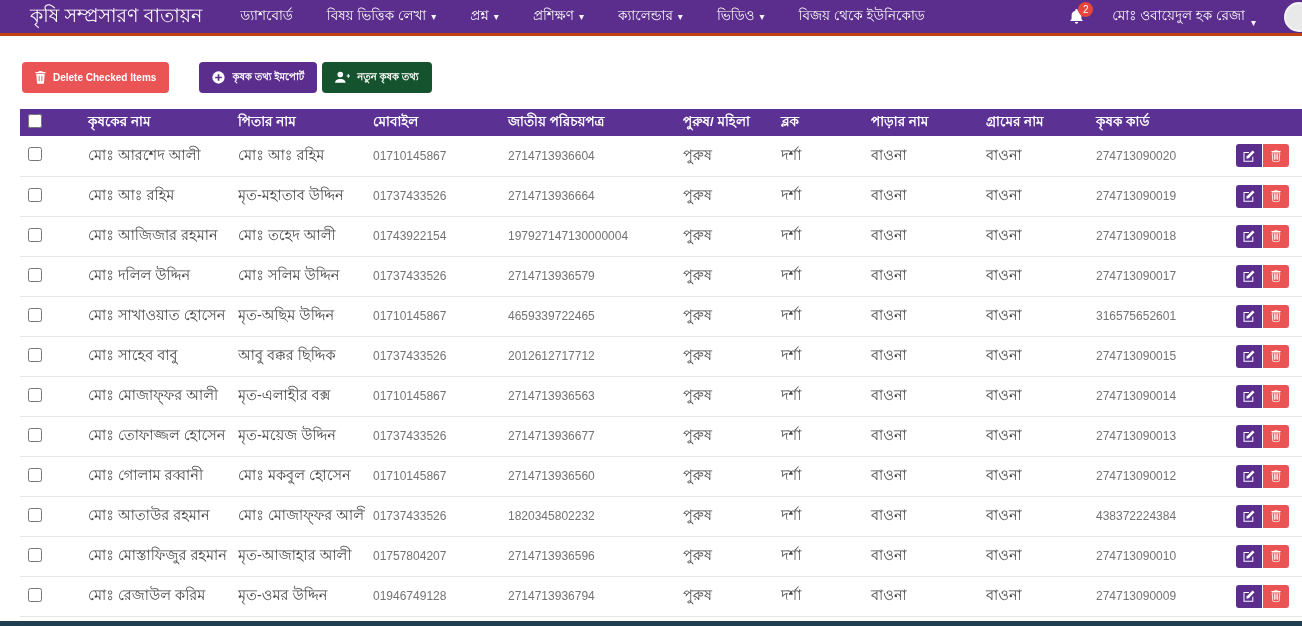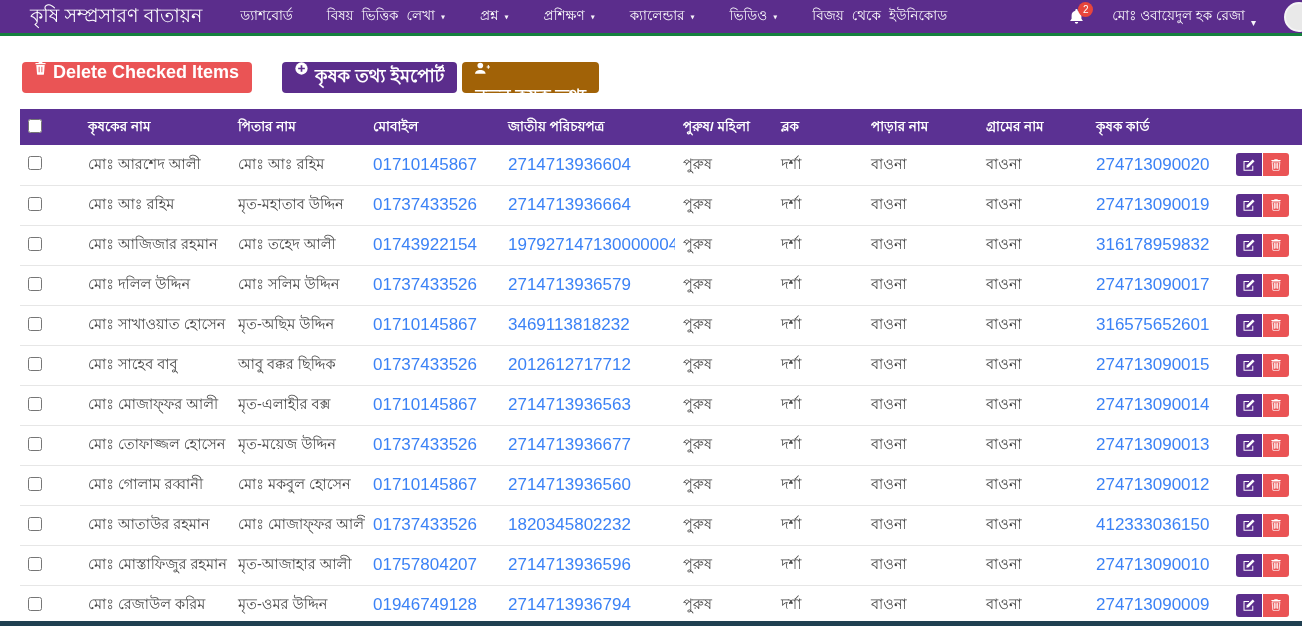--- a/index.html
+++ b/index.html
@@ -3,25 +3,25 @@
 <meta charset="utf-8">
 <style>
   * { margin:0; padding:0; box-sizing:border-box; }
   html,body { width:1302px; height:626px; overflow:hidden; }
   body {
     font-family:"Liberation Sans","DejaVu Sans",sans-serif;
     background:#fff; color:#333; position:relative;
   }
   
   .navbar {
-    height:36px; background:#5b2d8c; border-bottom:3px solid #15803d;
+    height:36px; background:#5b2d8c; border-bottom:3px solid #c2410c;
     display:flex; align-items:center; color:#fff; padding-left:30px;
   }
   .brand { font-size:19px; margin-right:38px; white-space:nowrap; cursor:pointer; }
-  .nav-items { display:flex; align-items:center; gap:34px; font-size:13.5px;font-family:Liberation Mono, monospace; }
+  .nav-items { display:flex; align-items:center; gap:34px; font-size:13.5px; }
   .nav-item { display:flex; align-items:center; gap:5px; white-space:nowrap; cursor:pointer; }
   .caret { font-size:10px; opacity:.95; }
   .nav-right { margin-left:auto; display:flex; align-items:center; gap:28px; }
   .bell-wrap { position:relative; cursor:pointer; }
   .badge {
     position:absolute; top:-7px; right:-9px; background:#e8453c; color:#fff;
     font-size:10px; min-width:15px; height:15px; border-radius:8px;
     display:flex; align-items:center; justify-content:center; padding:0 3px;
   }
   .user-menu { display:flex; align-items:flex-end; gap:6px; font-size:13.5px; cursor:pointer; white-space:nowrap; }
@@ -31,38 +31,38 @@
   }
   
   .page-head {
     display:flex; align-items:center; justify-content:space-between;
     padding:26px 50px 16px 22px;
   }
   .page-title { font-size:25px; font-weight:400; color:#3a3a3a; }
   .actions { display:flex; align-items:center; gap:30px; }
   .actions-sub { display:flex; align-items:center; gap:5px; }
   .btn {
-    border:none; color:#fff; font-size:18px; font-weight:bold; height:31px;
-    padding:0 13px; border-radius:4px; display:inline-flex; 
+    border:none; color:#fff; font-size:10px; font-weight:bold; height:31px;
+    padding:0 13px; border-radius:4px; display:inline-flex; align-items:center;
     gap:7px; cursor:pointer; font-family:inherit;
   }
   .btn-red    { background:#ea5455; }
   .btn-purple { background:#5b2d8c; }
-  .btn-green  { background:#a16207;flex-direction:column; }
+  .btn-green  { background:#14532d; }
   
   table { border-collapse:collapse; margin-left:20px; width:1282px; table-layout:fixed; }
   thead th {
     background:#5b3193; color:#fff; font-size:13.5px; font-weight:bold;
-    text-align:left; height:36px; padding:0 8px; white-space:nowrap;
+    text-align:left; height:27px; padding:0 8px; white-space:nowrap;
   }
   tbody td {
     height:40px; border-bottom:1px solid #e6e6e6; padding:0 8px;
     font-size:14.5px; color:#464646; white-space:nowrap; overflow:hidden;
   }
-  td.num { color:#3b82f6; font-size:17px; }
+  td.num { color:#737373; font-size:12px; }
   .col-chk{width:60px;} .col-name{width:150px;} .col-father{width:135px;}
   .col-mob{width:135px;} .col-nid{width:175px;} .col-gen{width:98px;}
   .col-blk{width:90px;} .col-para{width:115px;} .col-vil{width:110px;}
   .col-card{width:140px;} .col-act{width:74px;}
   input[type=checkbox]{ width:14px; height:14px; accent-color:#b9b9c5; cursor:pointer; }
   .btn-group { display:inline-flex; }
   .row-btn {
     width:26px; height:23px; border:none; display:inline-flex; align-items:center;
     justify-content:center; cursor:pointer; color:#fff;
   }
@@ -267,21 +267,21 @@
       <input type="checkbox" style="">
     </td>
     <td>মোঃ আজিজার রহমান</td>
     <td>মোঃ তহেদ আলী</td>
     <td class="num">01743922154</td>
     <td class="num">197927147130000004</td>
     <td>পুরুষ</td>
     <td>দর্শা</td>
     <td>বাওনা</td>
     <td>বাওনা</td>
-    <td class="num">316178959832</td>
+    <td class="num">274713090018</td>
     <td>
       <span class="btn-group">
         <button class="row-btn edit">
           <svg width="12" height="12" viewBox="0 0 16 16" fill="#fff">
             <path d="M12.9.6l2.5 2.5-7.8 7.8-3.1.6.6-3.1z"></path>
             <path d="M1 4h6V2.7H-.3v13h13V9h-1.3v5.4H1z" transform="translate(1,0)"></path>
           </svg>
         </button>
         <button class="row-btn del">
           <svg width="10" height="12" viewBox="0 0 12 14" fill="#fff">
@@ -324,21 +324,21 @@
     </td>
   </tr>
 
   <tr>
     <td>
       <input type="checkbox" style="">
     </td>
     <td>মোঃ সাখাওয়াত হোসেন</td>
     <td>মৃত-অছিম উদ্দিন</td>
     <td class="num">01710145867</td>
-    <td class="num">3469113818232</td>
+    <td class="num">4659339722465</td>
     <td>পুরুষ</td>
     <td>দর্শা</td>
     <td>বাওনা</td>
     <td>বাওনা</td>
     <td class="num">316575652601</td>
     <td>
       <span class="btn-group">
         <button class="row-btn edit">
           <svg width="12" height="12" viewBox="0 0 16 16" fill="#fff">
             <path d="M12.9.6l2.5 2.5-7.8 7.8-3.1.6.6-3.1z"></path>
@@ -484,21 +484,21 @@
       <input type="checkbox" style="">
     </td>
     <td>মোঃ আতাউর রহমান</td>
     <td>মোঃ মোজাফ্ফর আলী</td>
     <td class="num">01737433526</td>
     <td class="num">1820345802232</td>
     <td>পুরুষ</td>
     <td>দর্শা</td>
     <td>বাওনা</td>
     <td>বাওনা</td>
-    <td class="num">412333036150</td>
+    <td class="num">438372224384</td>
     <td>
       <span class="btn-group">
         <button class="row-btn edit">
           <svg width="12" height="12" viewBox="0 0 16 16" fill="#fff">
             <path d="M12.9.6l2.5 2.5-7.8 7.8-3.1.6.6-3.1z"></path>
             <path d="M1 4h6V2.7H-.3v13h13V9h-1.3v5.4H1z" transform="translate(1,0)"></path>
           </svg>
         </button>
         <button class="row-btn del">
           <svg width="10" height="12" viewBox="0 0 12 14" fill="#fff">

